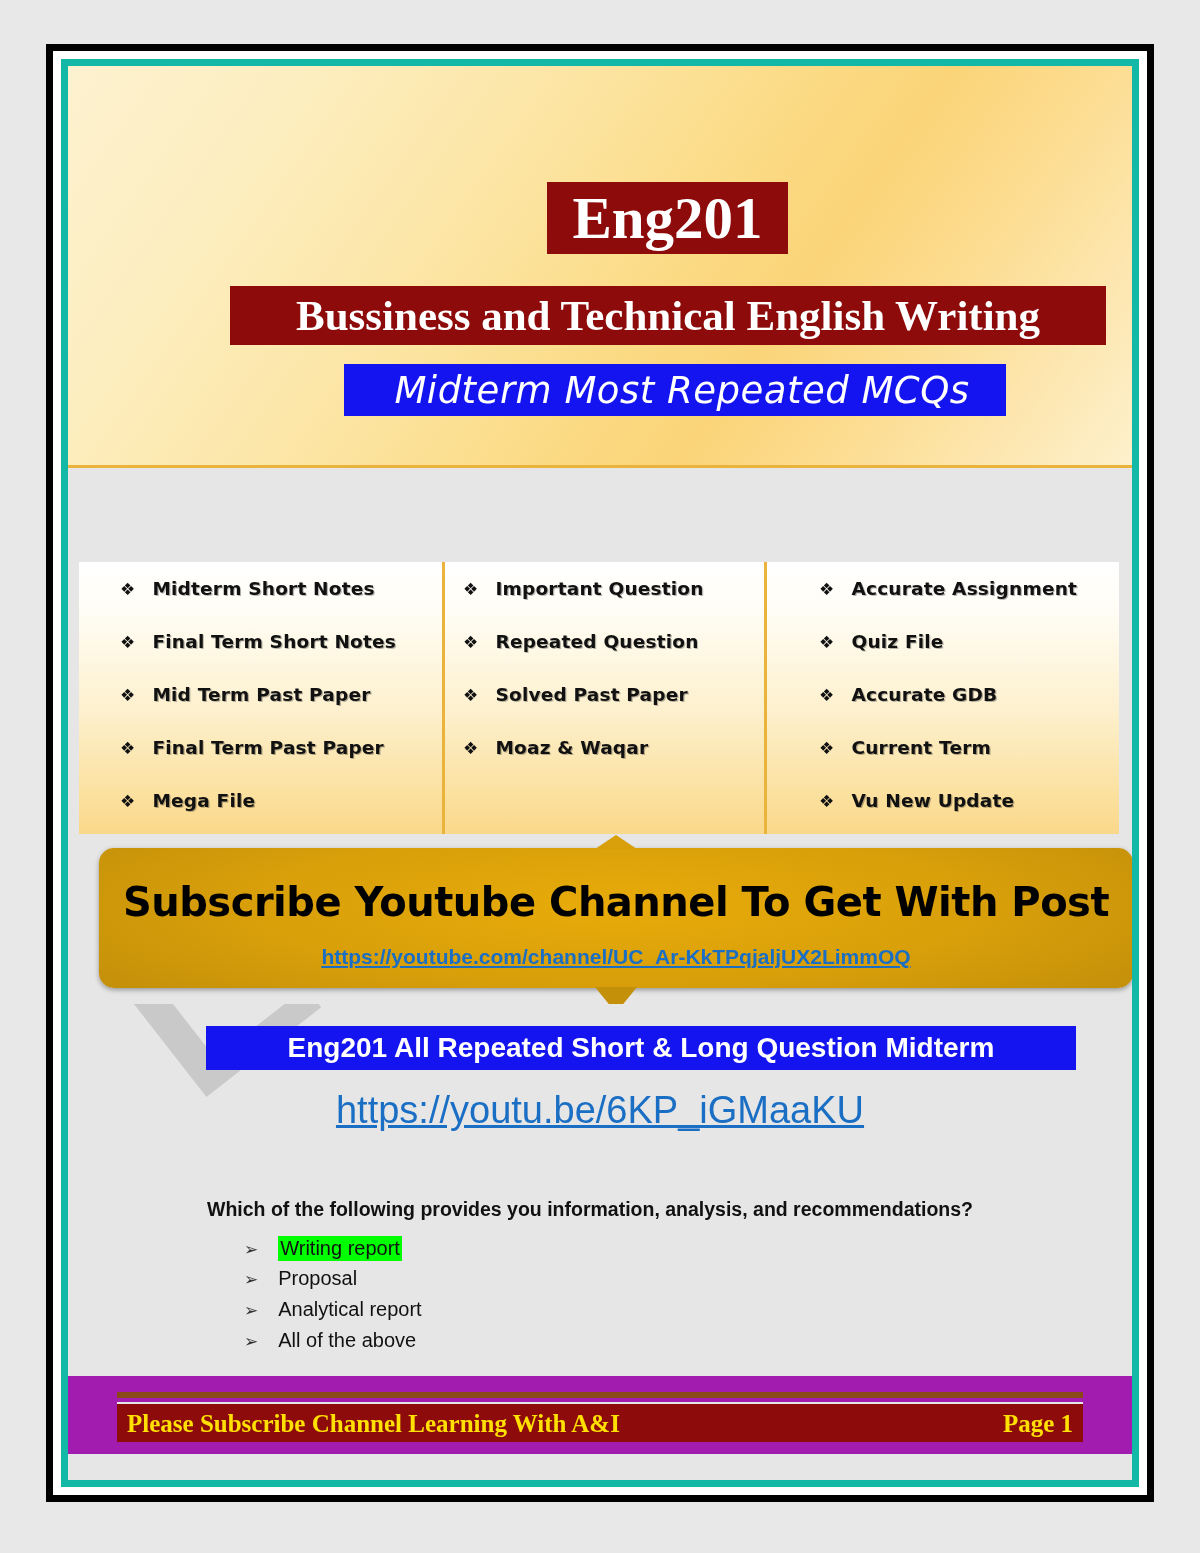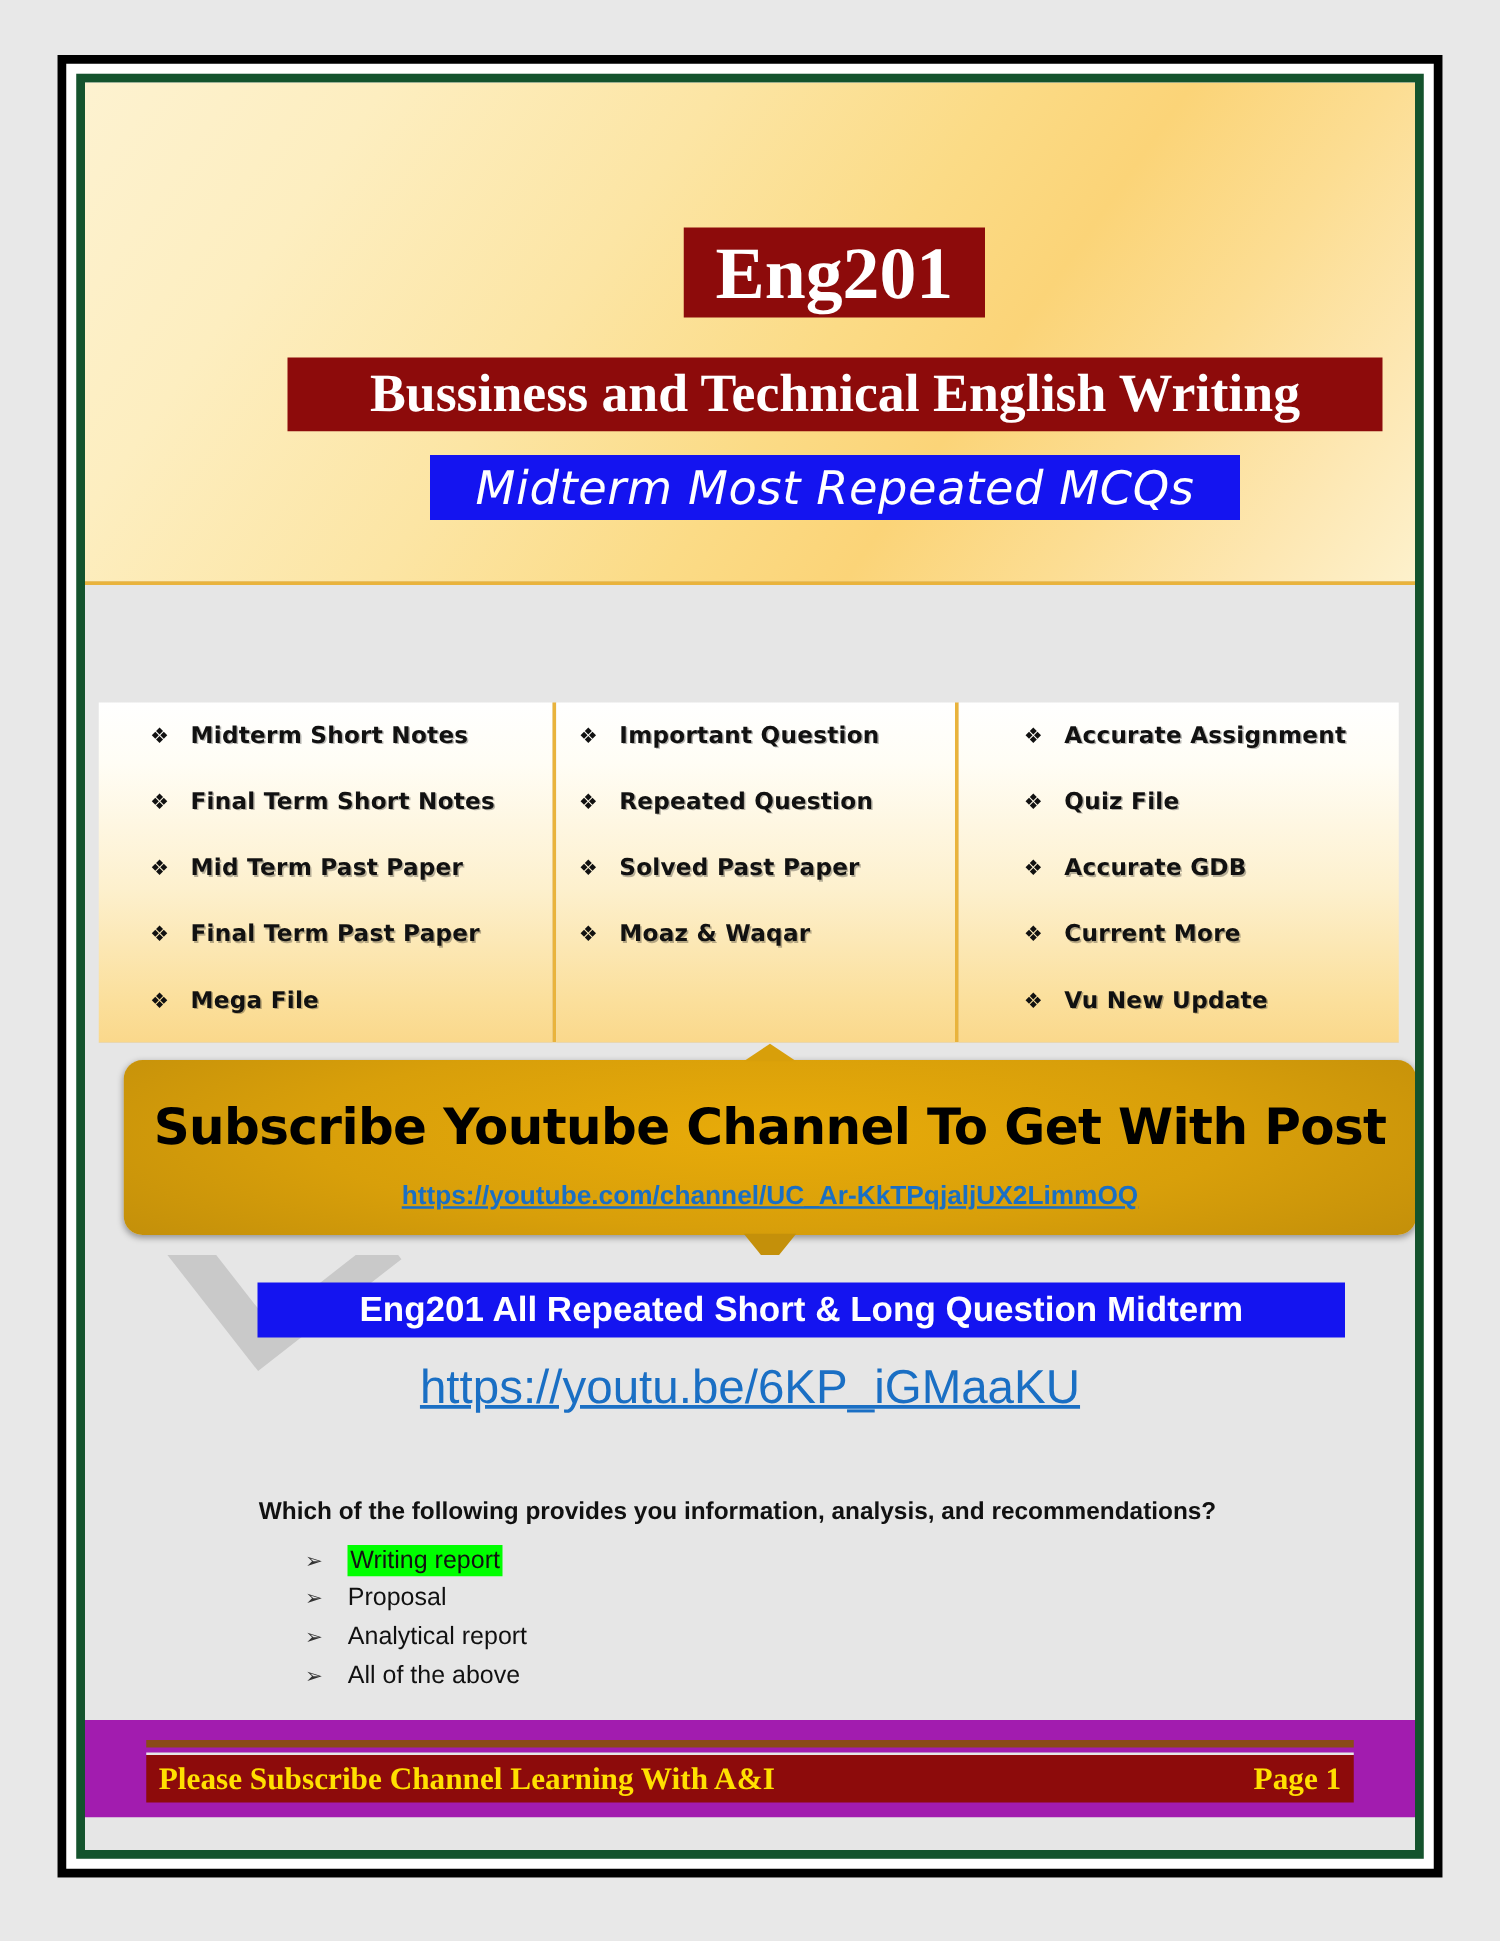--- a/index.html
+++ b/index.html
@@ -30,21 +30,21 @@
     border: 7px solid #000;
     background: #ffffff;
     box-sizing: border-box;
   }
   .frame-inner {
     position: absolute;
     left: 8px;
     top: 8px;
     right: 8px;
     bottom: 8px;
-    border: 7px solid #14532d;
+    border: 7px solid #14b8a6;
     background: #e6e6e6;
     box-sizing: border-box;
     overflow: hidden;
   }
 
   
   .header-block {
     position: relative;
     height: 399px;
     background:
@@ -117,20 +117,21 @@
   .mcq-chip {
     position: absolute;
     left: 276px;
     top: 298px;
     width: 648px;
     height: 52px;
     background: #1414f0;
     display: flex;
     align-items: center;
     justify-content: center;
+    padding-left: 14px;
   }
   .mcq-chip span {
     font-family: "DejaVu Sans", sans-serif;
     font-style: italic;
     font-size: 37px;
     color: #ffffff;
     line-height: 1;
     white-space: nowrap;
     letter-spacing: 0.5px;
   }
@@ -478,21 +479,21 @@
             <li>
               <span class="bullet-diamond">❖</span>
               <span>Quiz File</span>
             </li>
             <li>
               <span class="bullet-diamond">❖</span>
               <span>Accurate GDB</span>
             </li>
             <li>
               <span class="bullet-diamond">❖</span>
-              <span>Current More</span>
+              <span>Current Term</span>
             </li>
             <li>
               <span class="bullet-diamond">❖</span>
               <span>Vu New Update</span>
             </li>
           </ul>
         </div>
 
       </div>
 

